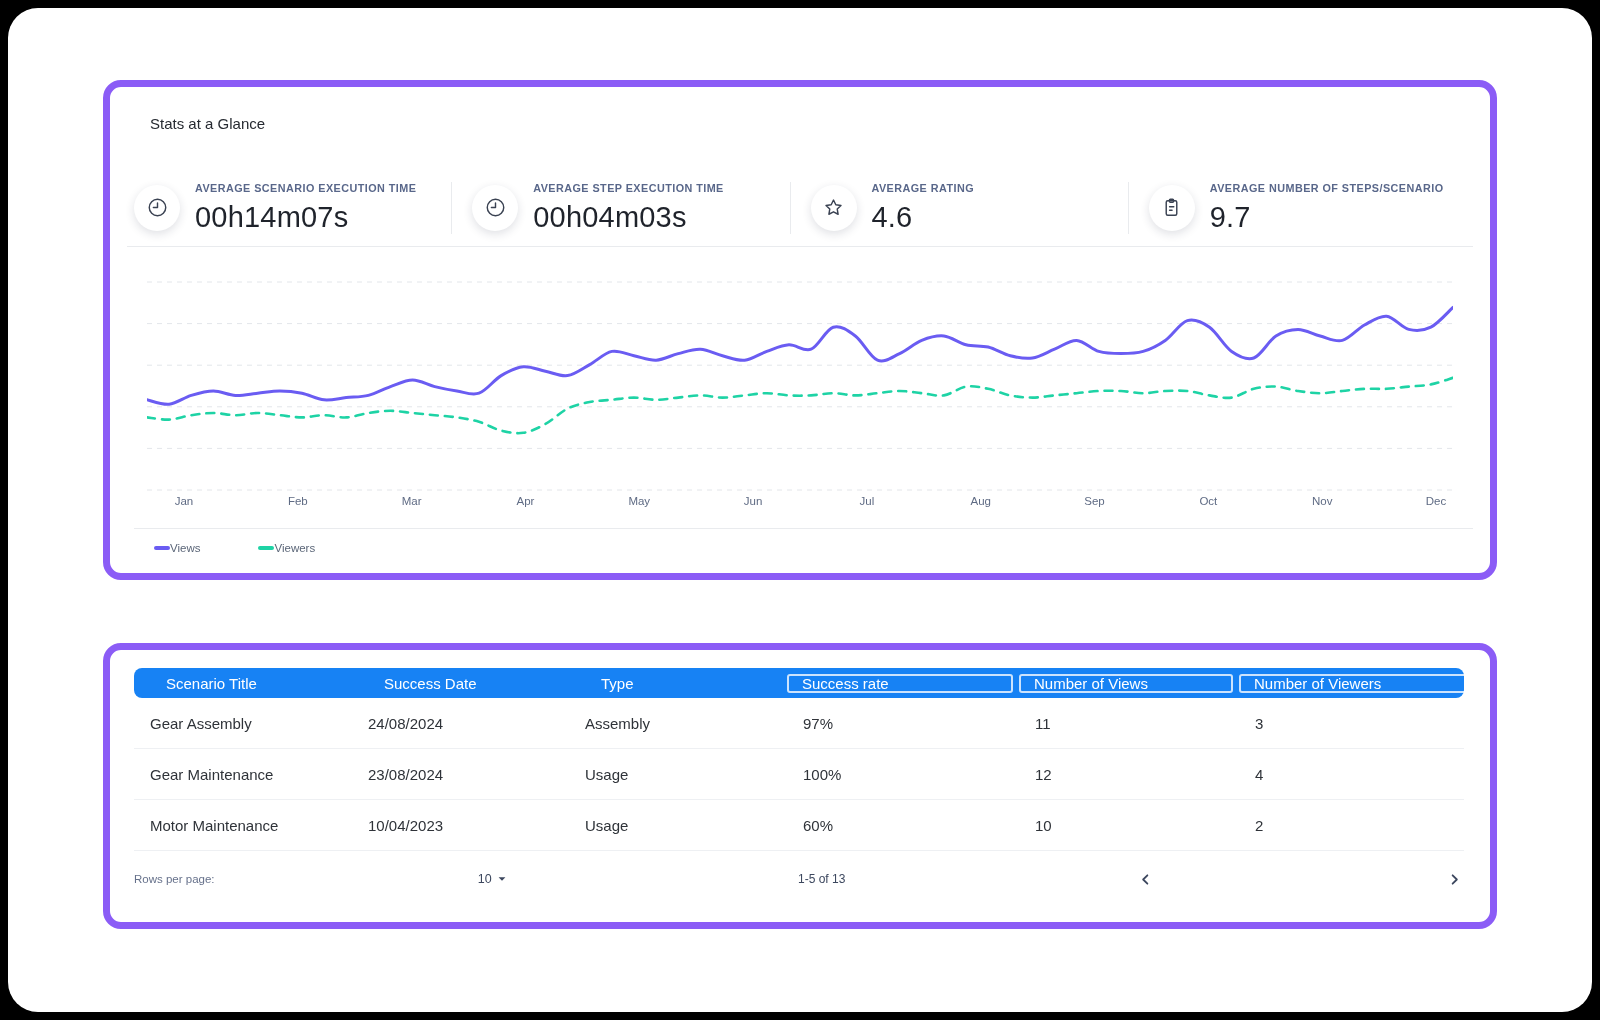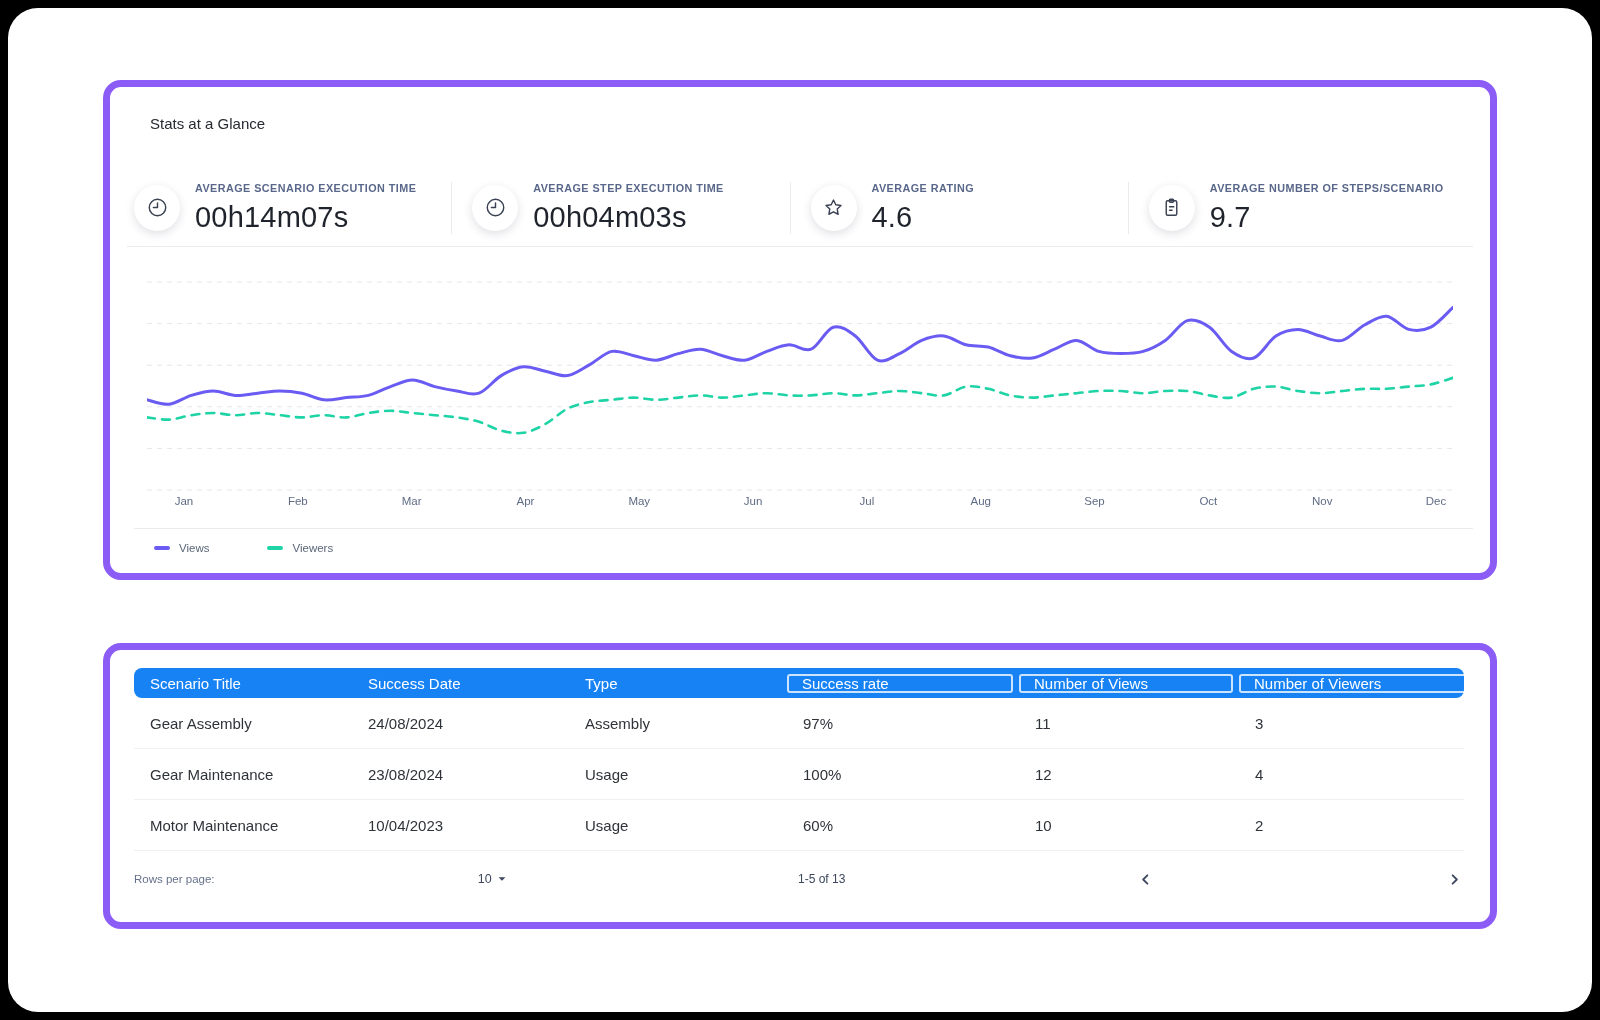--- a/index.html
+++ b/index.html
@@ -32,31 +32,31 @@
   .stat-label{
     font-size:10.8px;font-weight:600;letter-spacing:.45px;color:#59678a;margin-bottom:7px;
     white-space:nowrap;
   }
   .stat-value{font-size:29px;font-weight:500;color:#1f232b;letter-spacing:.2px;}
   .section-divider{height:1px;background:#e9ebee;margin:4px -7px 0;}
   .chart-wrap{margin:14px 0 0 13px;}
   .chart-wrap svg{display:block;}
   .chart-divider{height:1px;background:#e9ebee;margin:15px -7px 0 0;}
   .legend{display:flex;align-items:center;gap:58px;margin:13px 0 0 20px;}
-  .legend-item{display:flex;align-items:center;gap:9px;cursor:default;}
+  .legend-item{display:flex;align-items:center;gap:0;cursor:default;}
   .swatch{width:16px;height:4px;border-radius:2px;display:inline-block;}
   .legend-label{font-size:11.5px;color:#5b6678;}
   
   .table-card{left:95px;top:635px;width:1394px;height:286px;padding:18px 24px;}
   .grid6{display:grid;grid-template-columns:218px 217px 218px 232px 220px 225px;width:1330px;box-sizing:border-box;}
   .thead{
     background:#1782f4;height:30px;border-radius:8px;align-items:center;
     color:#fff;font-size:15px;font-weight:500;
   }
-  .hcell{padding-left:16px;white-space:nowrap;}
+  .hcell{padding-left:32px;white-space:nowrap;}
   .hcell.boxed{padding:0;display:flex;align-items:center;height:100%;}
   .hbox{
     flex:1;height:19px;border:2px solid rgba(255,255,255,.78);border-radius:3px;
     display:flex;align-items:center;padding-left:13px;margin-right:6px;box-sizing:border-box;
   }
   .hcell.boxed:last-child .hbox{margin-right:-5px;}
   .trow{height:51px;align-items:center;border-bottom:1px solid #eef0f3;font-size:15px;color:#2f3339;}
   .tcell{padding-left:16px;white-space:nowrap;}
   .pagination{
     display:flex;align-items:center;justify-content:space-between;margin-top:13px;height:30px;

